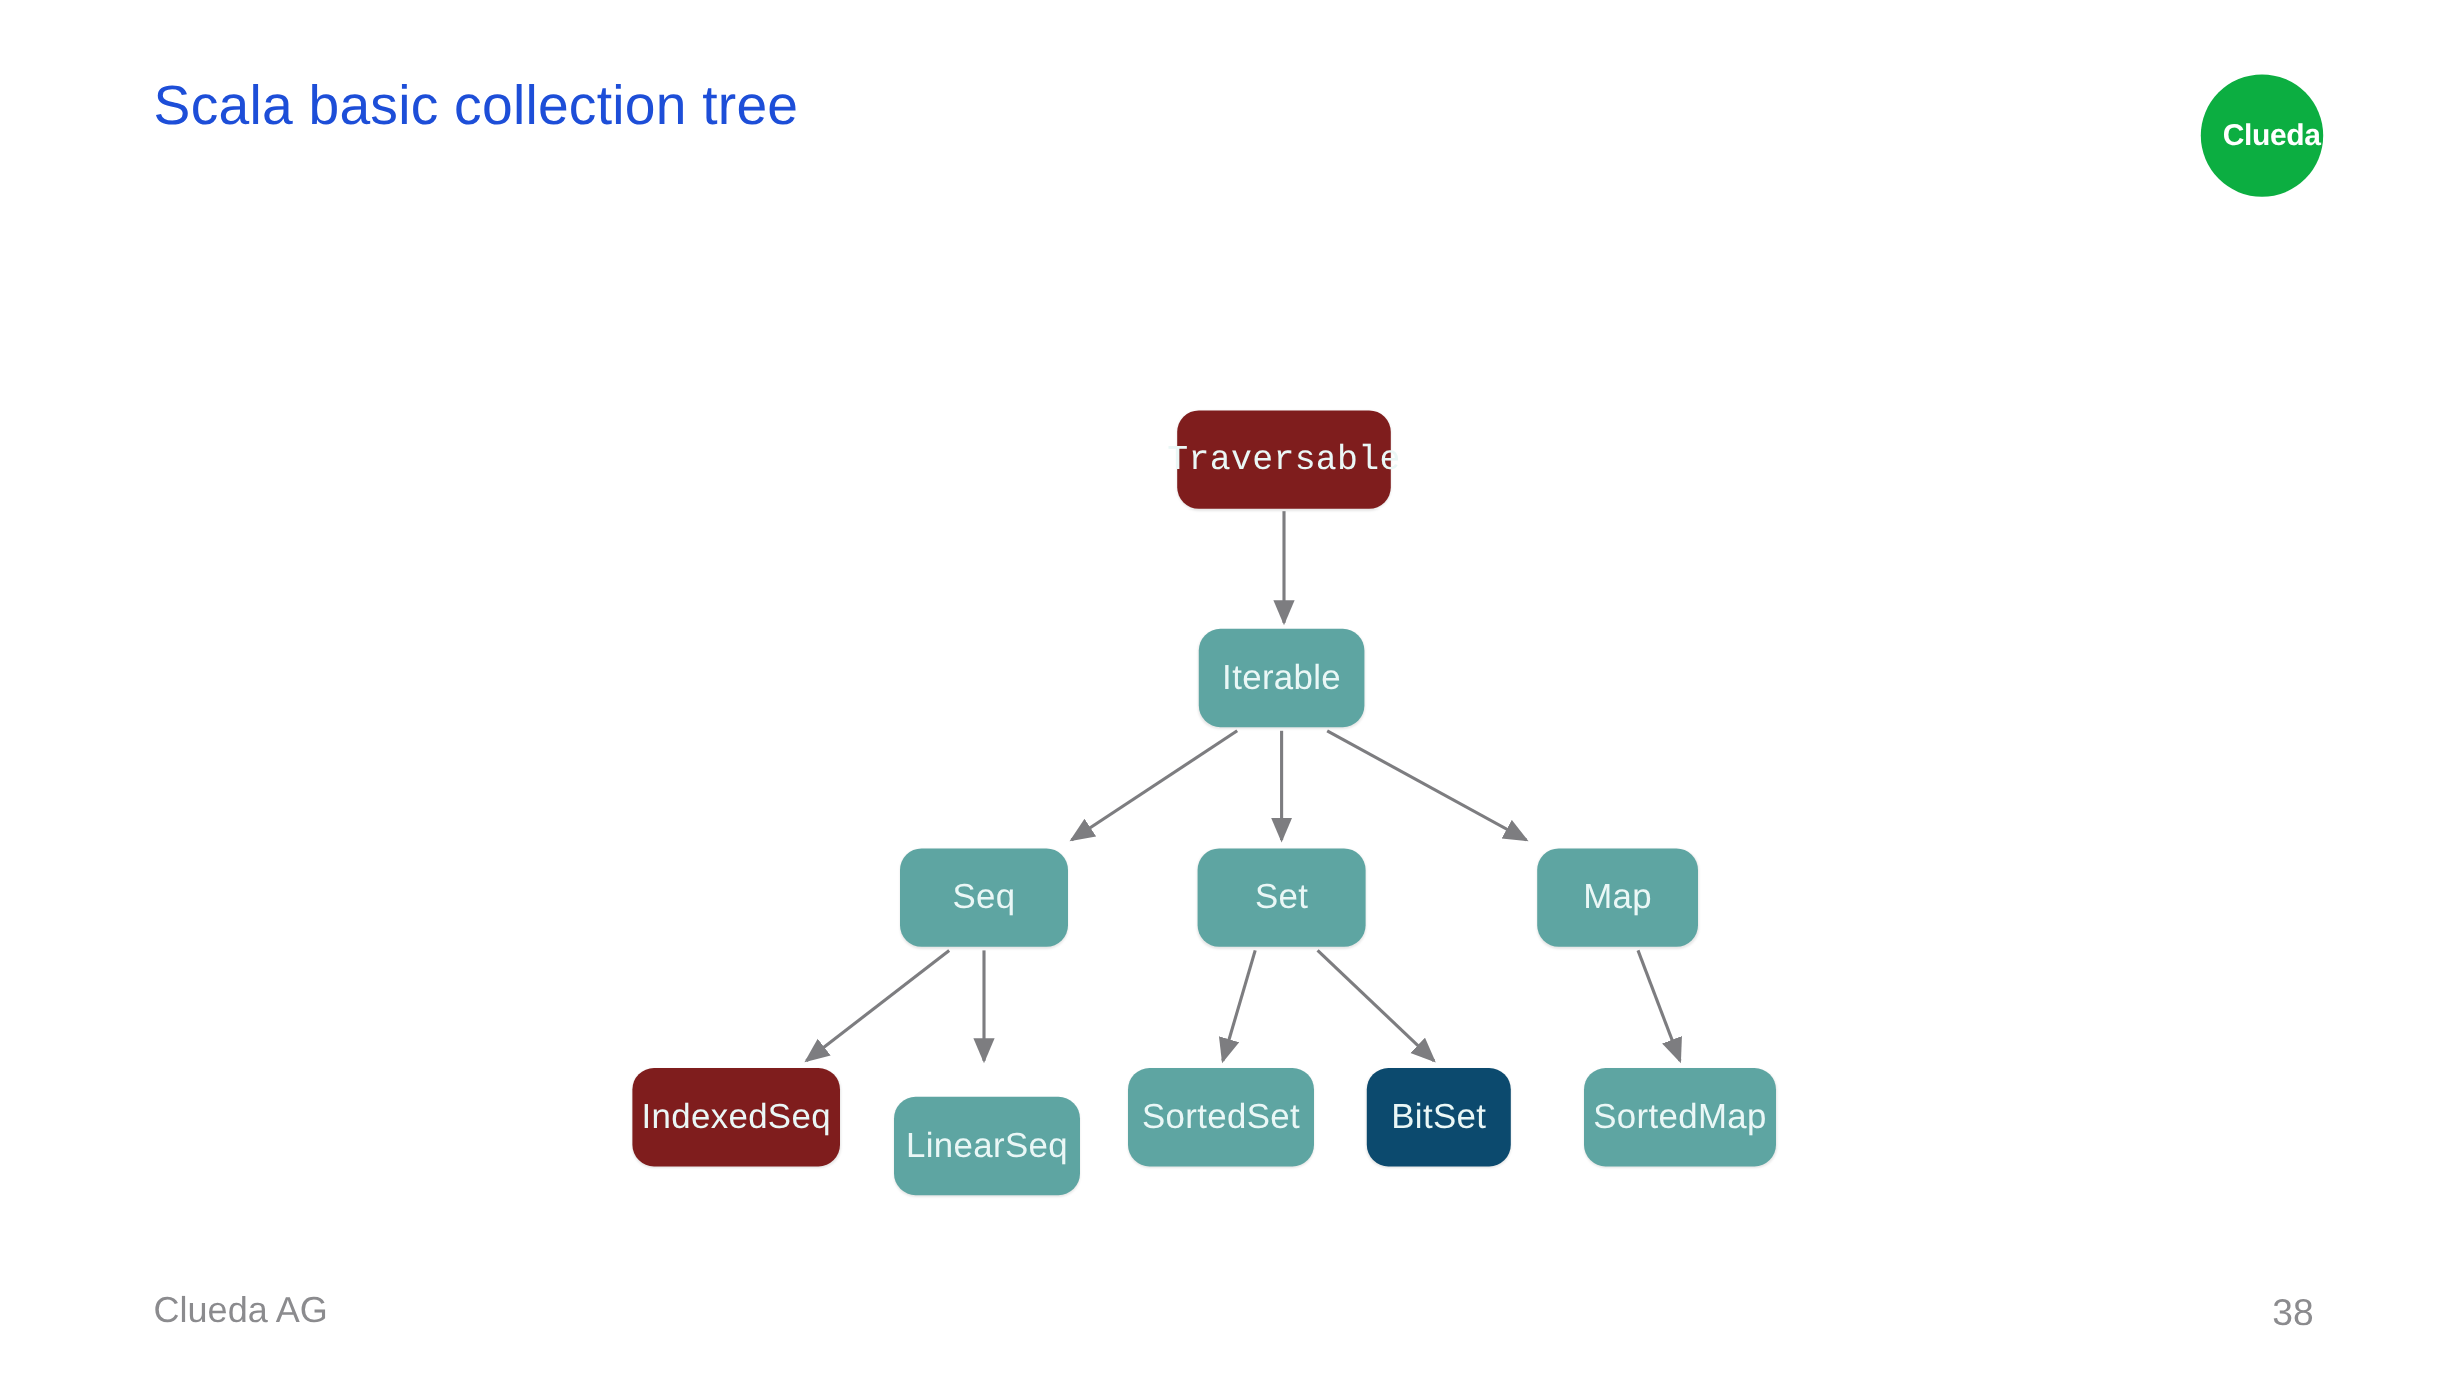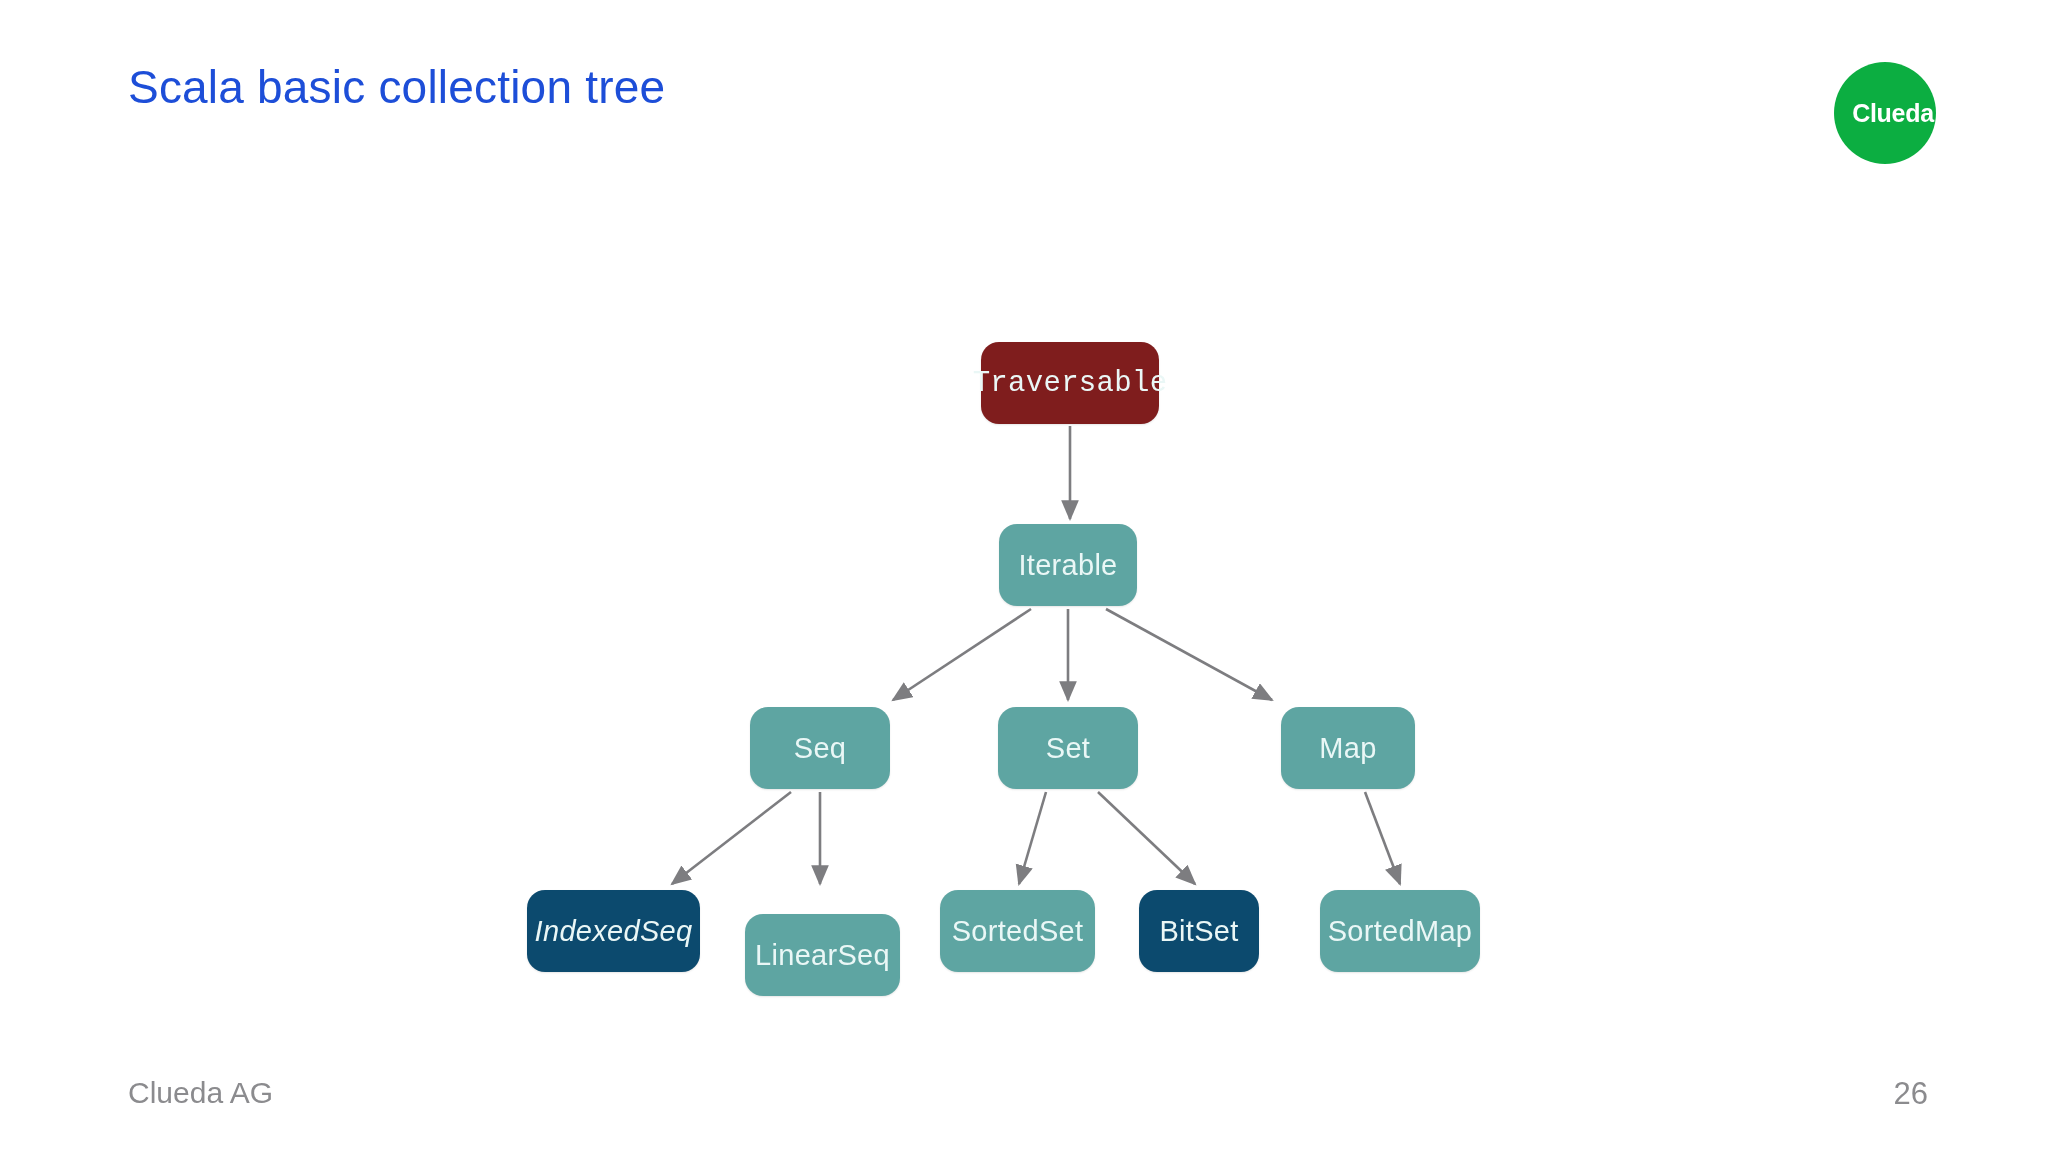--- a/index.html
+++ b/index.html
@@ -143,32 +143,32 @@
       </div>
       <div class="tree-node" style="left: 750px; top: 707px; width: 140px; height: 82px; background: rgb(94, 165, 162);">
         <span class="node-label" style="color: rgb(234, 247, 246);">Seq</span>
       </div>
       <div class="tree-node" style="left: 998px; top: 707px; width: 140px; height: 82px; background: rgb(94, 165, 162);">
         <span class="node-label" style="color: rgb(234, 247, 246);">Set</span>
       </div>
       <div class="tree-node" style="left: 1281px; top: 707px; width: 134px; height: 82px; background: rgb(94, 165, 162);">
         <span class="node-label" style="color: rgb(234, 247, 246);">Map</span>
       </div>
-      <div class="tree-node" style="left: 527px; top: 890px; width: 173px; height: 82px; background: #0c4a6e; font-style: italic;">
+      <div class="tree-node" style="left: 527px; top: 890px; width: 173px; height: 82px; background: #7f1d1d;">
         <span class="node-label" style="color: rgb(234, 247, 246);">IndexedSeq</span>
       </div>
       <div class="tree-node" style="left: 745px; top: 890px; width: 155px; height: 82px; background: rgb(94, 165, 162); margin-top: 24px;">
         <span class="node-label" style="color: rgb(234, 247, 246);">LinearSeq</span>
       </div>
       <div class="tree-node" style="left: 940px; top: 890px; width: 155px; height: 82px; background: rgb(94, 165, 162);">
         <span class="node-label" style="color: rgb(234, 247, 246);">SortedSet</span>
       </div>
       <div class="tree-node" style="left: 1139px; top: 890px; width: 120px; height: 82px; background: #0c4a6e;">
         <span class="node-label" style="color: rgb(234, 247, 246);">BitSet</span>
       </div>
       <div class="tree-node" style="left: 1320px; top: 890px; width: 160px; height: 82px; background: rgb(94, 165, 162);">
         <span class="node-label" style="color: rgb(234, 247, 246);">SortedMap</span>
       </div>
     </div>
 </div>
 
 <div id="footer-org">Clueda AG</div>
-<div id="footer-page">26</div>
+<div id="footer-page">38</div>
 
 </body></html>

